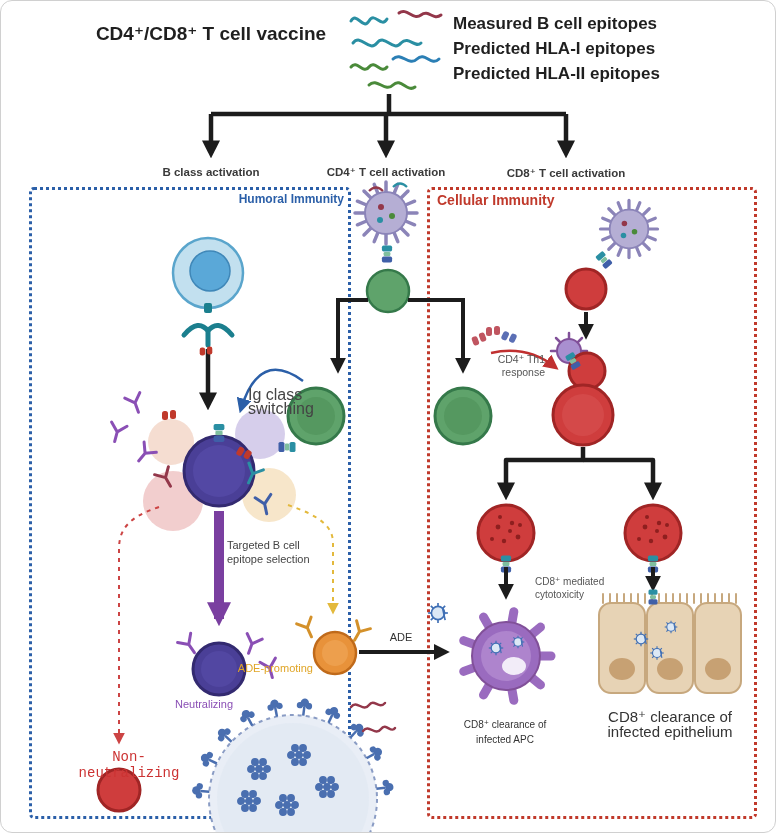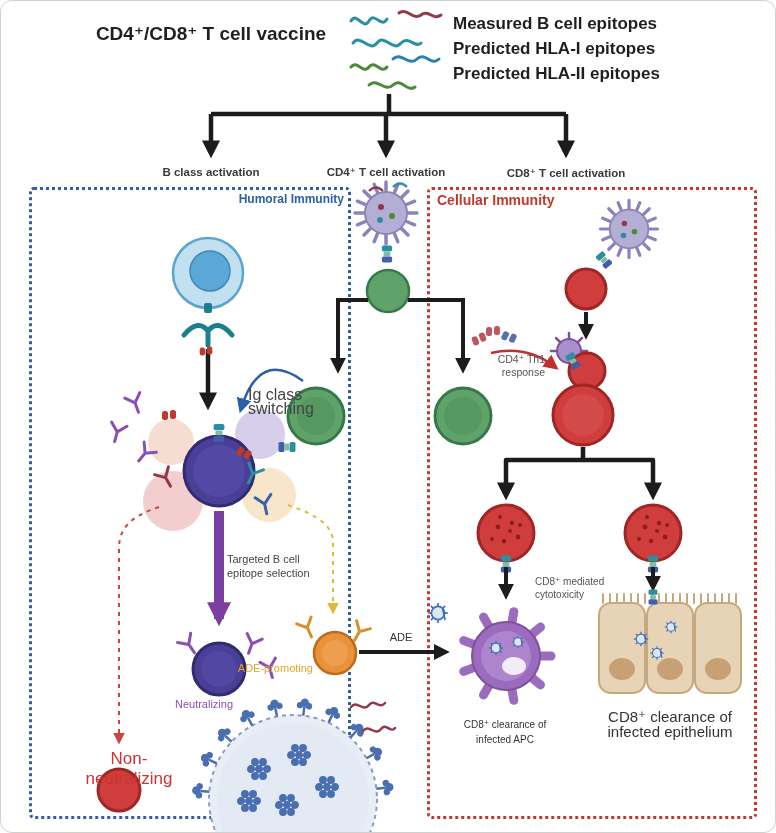--- a/index.html
+++ b/index.html
@@ -12,25 +12,25 @@
   .lbl{position:absolute;z-index:3;}
   .t-title{left:68px;top:20px;width:284px;font-size:19px;font-weight:700;color:#1f1f1f;text-align:center;line-height:26px;}
   .t-legend{left:452px;top:10px;width:280px;font-size:17px;font-weight:700;color:#1f1f1f;line-height:25px;}
   .t-branch{font-size:11.5px;font-weight:600;color:#3a3a3a;text-align:center;}
   .t-branch-b{left:148px;top:165px;width:124px;}
   .t-branch-cd4{left:320px;top:164px;width:130px;}
   .t-branch-cd8{left:500px;top:165px;width:130px;}
   .t-humoral-title{left:188px;top:191px;width:155px;font-size:12px;font-weight:700;color:#2b5fa8;text-align:right;}
   .t-cellular-title{left:436px;top:191px;width:160px;font-size:14px;font-weight:700;color:#c0392b;}
   .t-ig{left:247px;top:387px;width:66px;font-size:16px;color:#444;line-height:14px;}
-  .t-targeted{left:226px;top:551px;width:104px;font-size:11px;color:#444;line-height:14px;}
+  .t-targeted{left:226px;top:537px;width:104px;font-size:11px;color:#444;line-height:14px;}
   .t-neut{left:157px;top:697px;width:92px;font-size:11px;color:#8a4fb5;text-align:center;}
   .t-adep{left:228px;top:661px;width:84px;font-size:11px;color:#e0a526;text-align:right;}
   .t-ade{left:378px;top:630px;width:44px;font-size:11px;color:#333;text-align:center;}
-  .t-nonneut{left:72px;top:748px;width:112px;font-size:17px;color:#cc3333;text-align:center;}
+  .t-nonneut{left:72px;top:748px;width:112px;font-size:14px;color:#cc3333;text-align:center;font-family:Liberation Mono, monospace;}
   .t-th1{left:466px;top:352px;width:78px;font-size:10.5px;color:#555;text-align:right;line-height:13px;}
   .t-cyto{left:534px;top:574px;width:96px;font-size:10px;color:#555;line-height:13px;}
   .t-apc{left:446px;top:716px;width:116px;font-size:10px;color:#333;text-align:center;line-height:15px;}
   .t-epi{left:600px;top:708px;width:138px;font-size:15px;color:#333;text-align:center;line-height:15px;}
 </style>
 </head>
 <body>
 
 <div class="stage">
 

